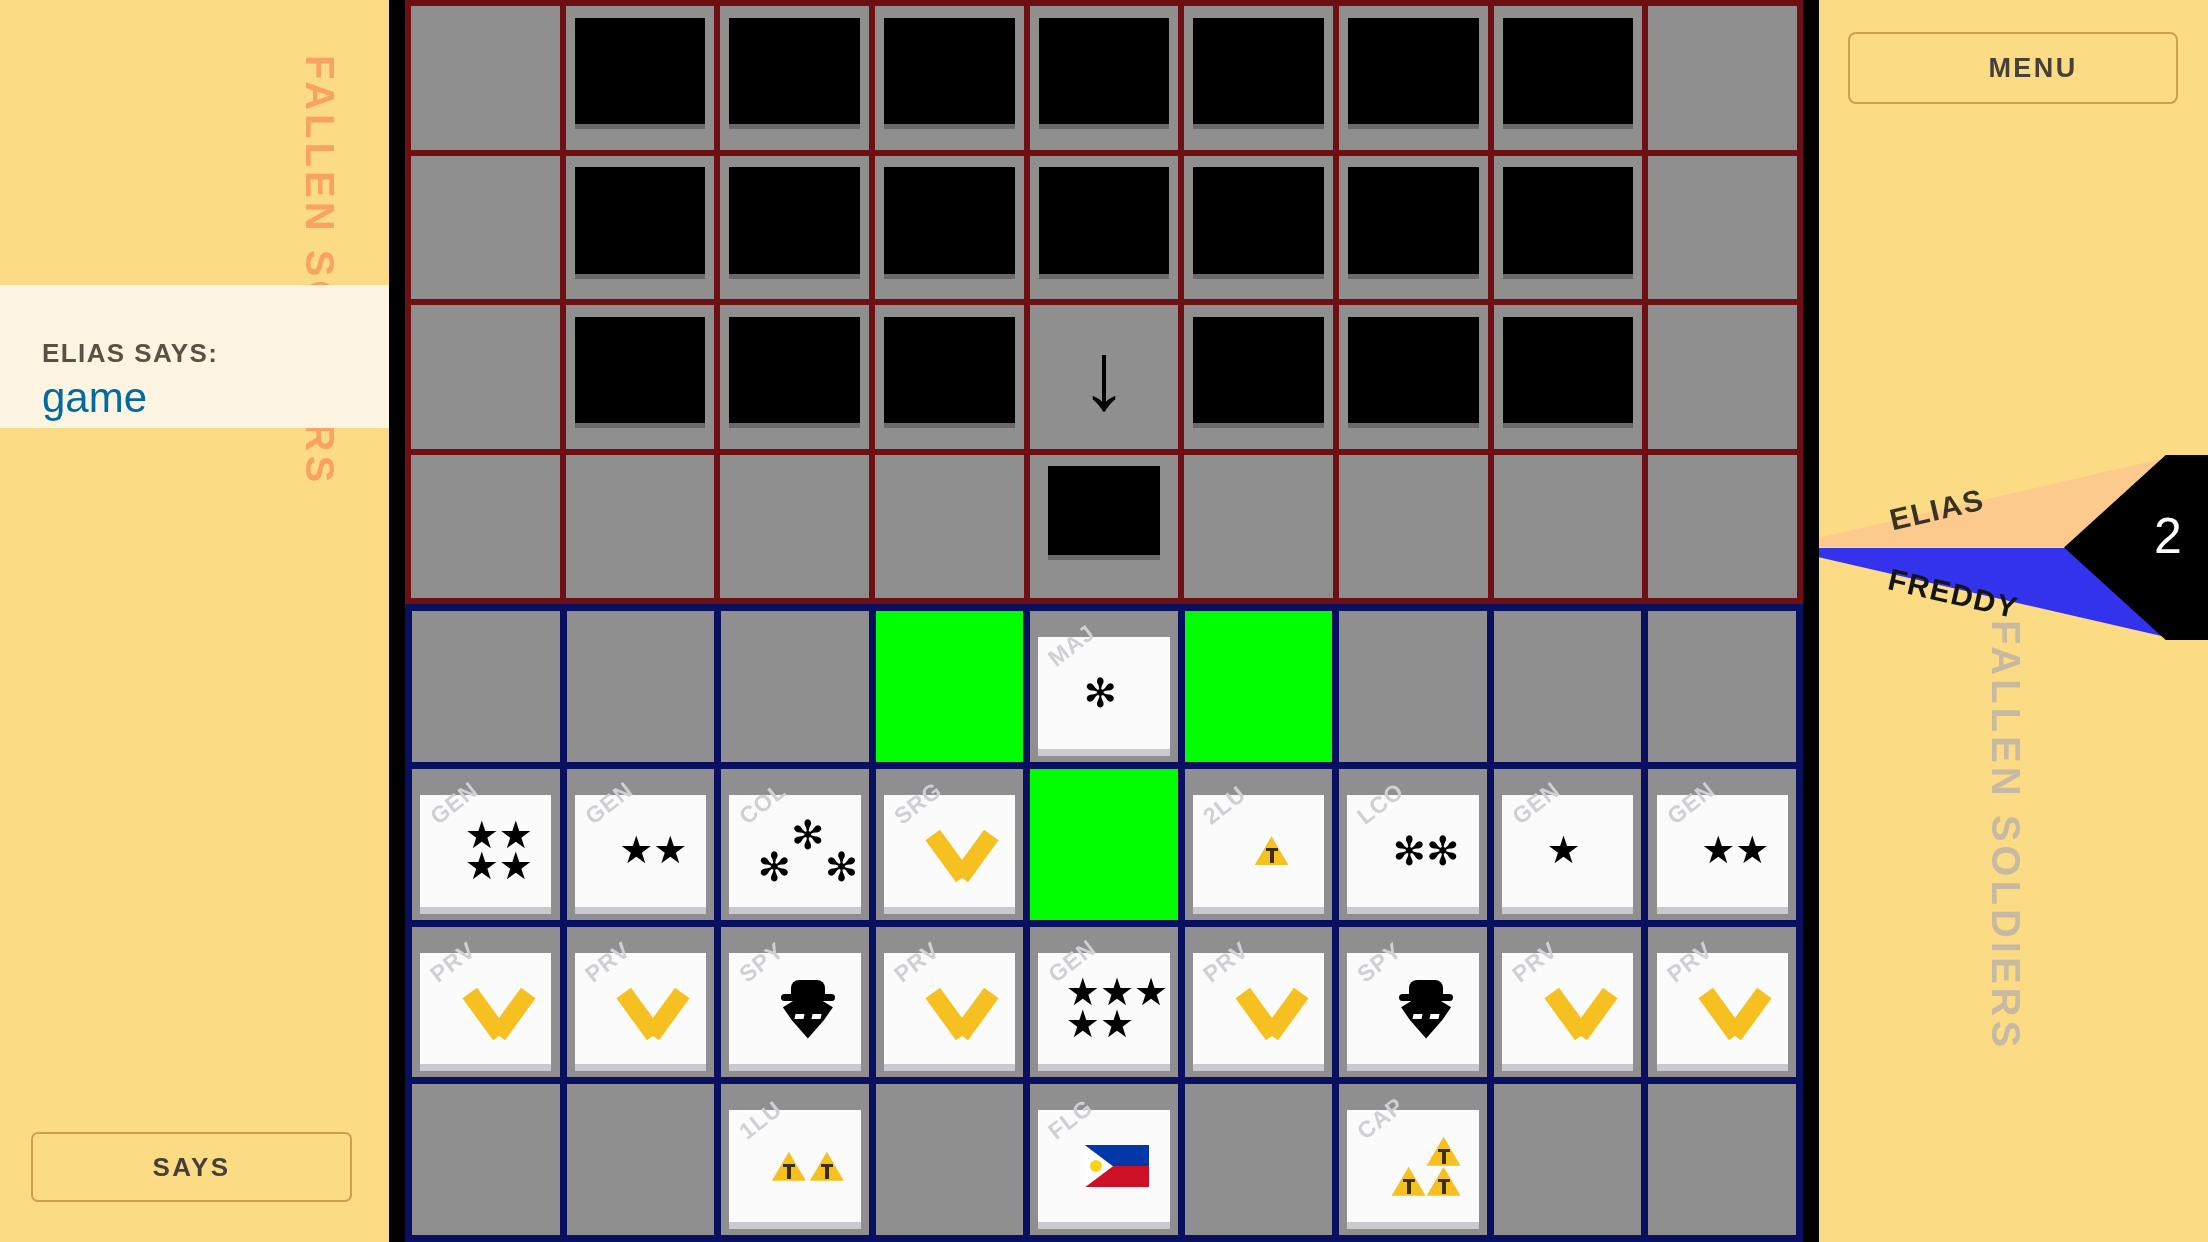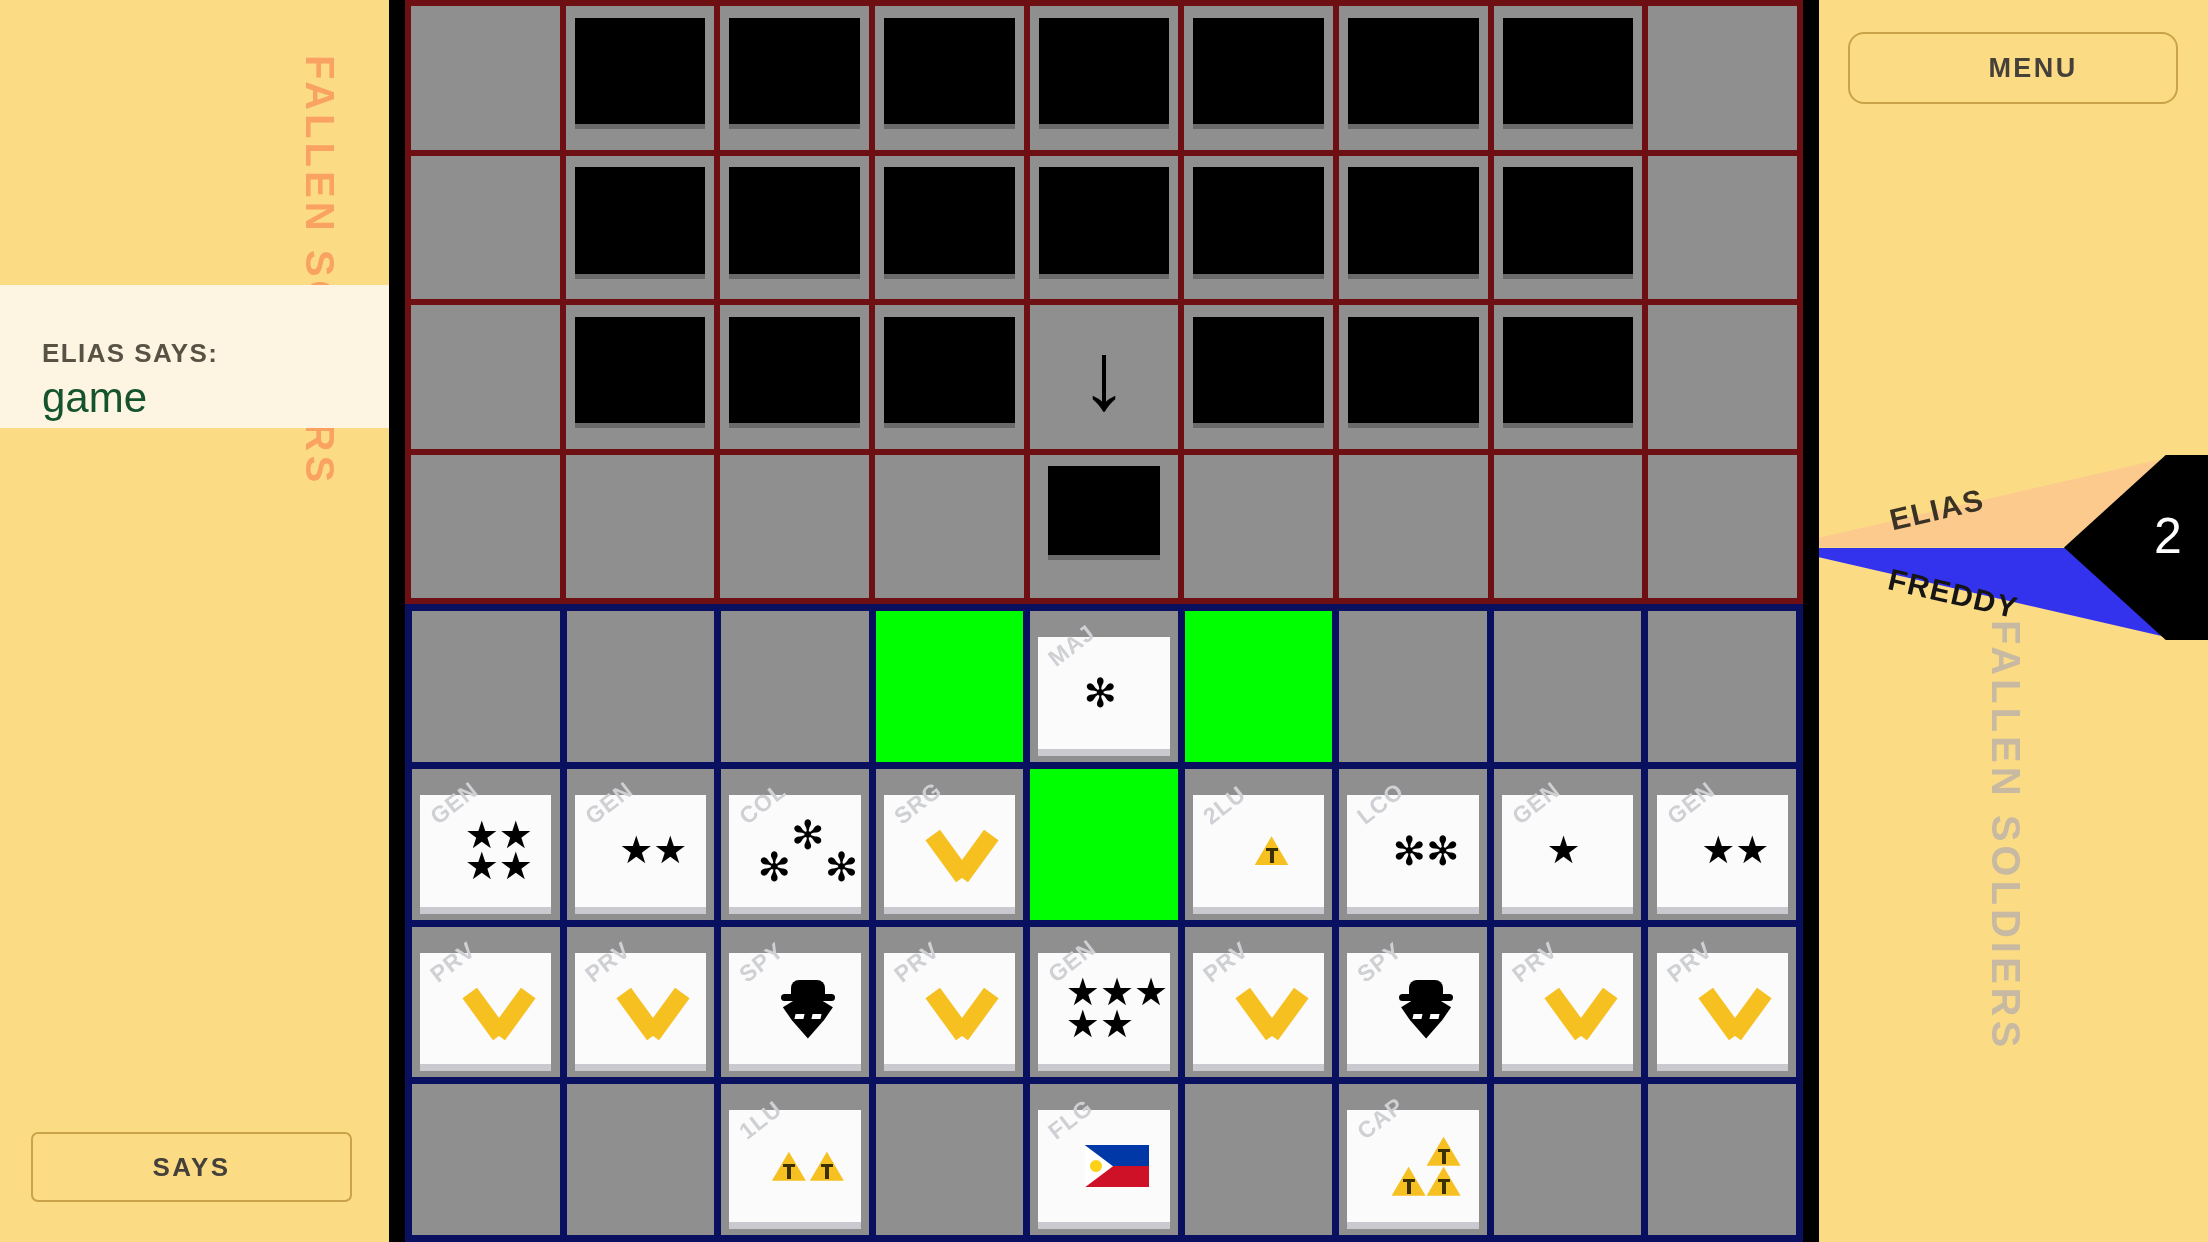--- a/index.html
+++ b/index.html
@@ -20,21 +20,21 @@
     background:#fdf5e2;
     display:flex; flex-direction:column; justify-content:center;
     padding-left:42px;
   }
   #chat-bubble .says{
     font-size:26px; font-weight:bold; letter-spacing:1.4px;
     color:#585245;
     margin-top:44px;
   }
   #chat-bubble .msg{
-    font-size:42px; color:#14532d; margin-top:8px; line-height:1;
+    font-size:42px; color:#0369a1; margin-top:8px; line-height:1;
   }
   #chat-bubble-tail{
     position:absolute; left:409px; top:330px; width:59px; height:80px;
     background:#e2e2e2; opacity:.85;
   }
   #chat-button{
     position:absolute; left:31px; top:1132px; width:321px; height:70px;
     background:#fbdc85; border:2px solid #c9a24a; border-radius:7px;
     display:flex; align-items:center; justify-content:center;
     color:#45413a; font-size:26px; font-weight:bold; letter-spacing:2.4px;
@@ -183,21 +183,21 @@
     background:#fcd116; border-radius:50%;
   }
 
   
   #right-panel{
     position:absolute; left:1819px; top:0; width:389px; height:1242px;
     background:#fbdc85; overflow:hidden;
   }
   #menu-button{
     position:absolute; left:29px; top:32px; width:330px; height:72px;
-    background:#fbdc85; border:2px solid #c9a24a; border-radius:16px;
+    background:#fbdc85; border:2px solid #c9a24a; border-radius:8px;
     display:flex; align-items:center; justify-content:center;
     color:#45413a; font-size:27px; font-weight:bold; letter-spacing:2.4px;padding-left:40px;
   }
   #turn-ribbon{ position:absolute; left:-40px; top:455px; width:470px; height:185px; }
   #turn-ribbon .elias-wedge{
     position:absolute; left:0; top:0; width:400px; height:92px;
     background:#fbca8c;
     clip-path:polygon(100% 0,100% 100%,0 100%);
   }
   #turn-ribbon .freddy-wedge{

